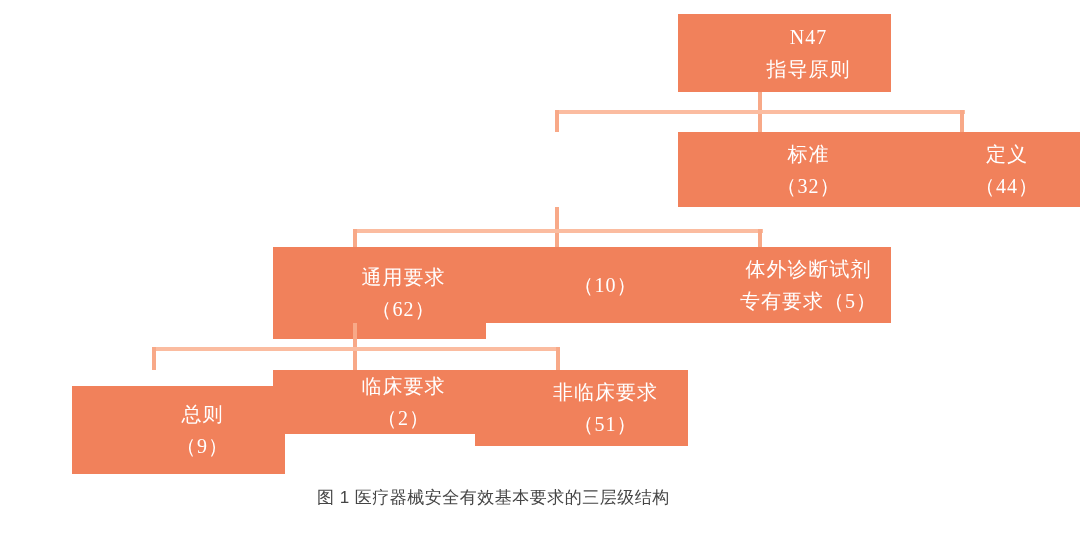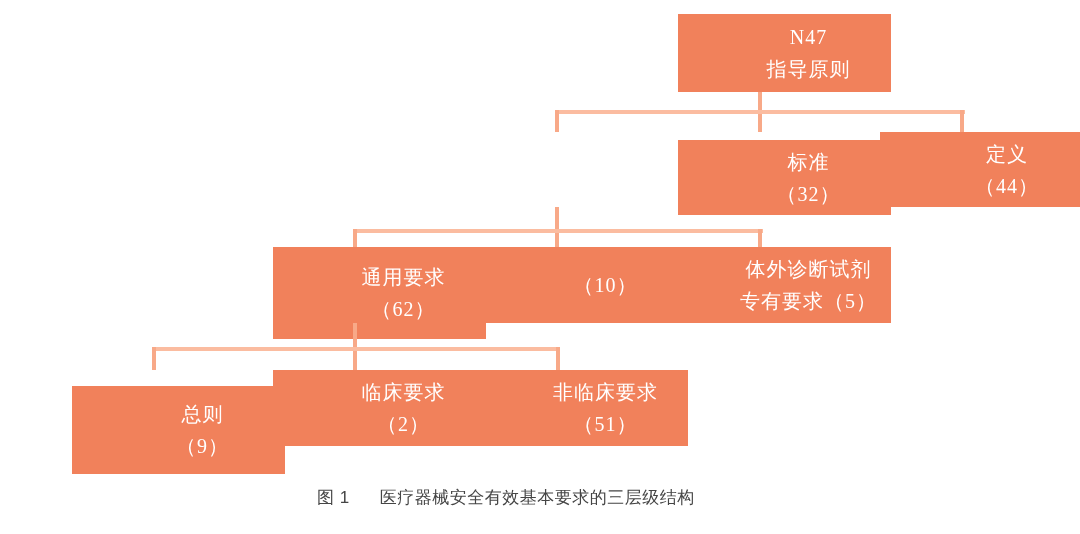--- a/index.html
+++ b/index.html
@@ -40,21 +40,21 @@
   .hline {
     position: absolute;
     height: 4px;
     background: var(--conn-h, #FBBCA0);
   }
   .caption {
     position: absolute;
     left: 317px;
     top: 486px;
     display: flex;
-    gap: 30px;
+    gap: 5px;
     font-family: "Liberation Sans", "DejaVu Sans", sans-serif;
     font-size: 17px;
     color: var(--caption-color, #454545);
     letter-spacing: 0.5px;
     white-space: nowrap;
   }
 </style>
 </head>
 <body>
 
@@ -63,21 +63,21 @@
   <div class="node" style="left:678px; top:14px; width:165px; height:78px;">
     <div class="l1">N47</div>
     <div class="l2">指导原则</div>
   </div>
 
   <div class="vline" style="left:758px; top:92px; height:40px;"></div>
   <div class="hline" style="left:555px; top:110px; width:410px;"></div>
   <div class="vline" style="left:555px; top:110px; height:22px;"></div>
   <div class="vline" style="left:960px; top:110px; height:22px;"></div>
 
-  <div class="node" style="left:678px; top:140px; width:165px; height:75px;">
+  <div class="node" style="left:678px; top:132px; width:165px; height:75px;">
     <div class="l1">标准</div>
     <div class="l2">（32）</div>
   </div>
   <div class="node" style="left:880px; top:132px; width:158px; height:75px;">
     <div class="l1">定义</div>
     <div class="l2">（44）</div>
   </div>
 
   <div class="vline" style="left:555px; top:207px; height:40px;"></div>
   <div class="hline" style="left:353px; top:229px; width:410px;"></div>
@@ -98,21 +98,21 @@
 
   <div class="vline" style="left:353px; top:323px; height:47px;"></div>
   <div class="hline" style="left:152px; top:347px; width:408px;"></div>
   <div class="vline" style="left:152px; top:347px; height:23px;"></div>
   <div class="vline" style="left:556px; top:347px; height:23px;"></div>
 
   <div class="node" style="left:72px; top:386px; width:165px; height:88px;">
     <div class="l1">总则</div>
     <div class="l2">（9）</div>
   </div>
-  <div class="node" style="left:273px; top:370px; width:165px; height:76px;">
+  <div class="node" style="left:273px; top:370px; width:165px; height:64px;">
     <div class="l1">临床要求</div>
     <div class="l2">（2）</div>
   </div>
   <div class="node" style="left:475px; top:370px; width:165px; height:76px;">
     <div class="l1">非临床要求</div>
     <div class="l2">（51）</div>
   </div>
 
   <div class="caption">
     <span>图 1</span>

